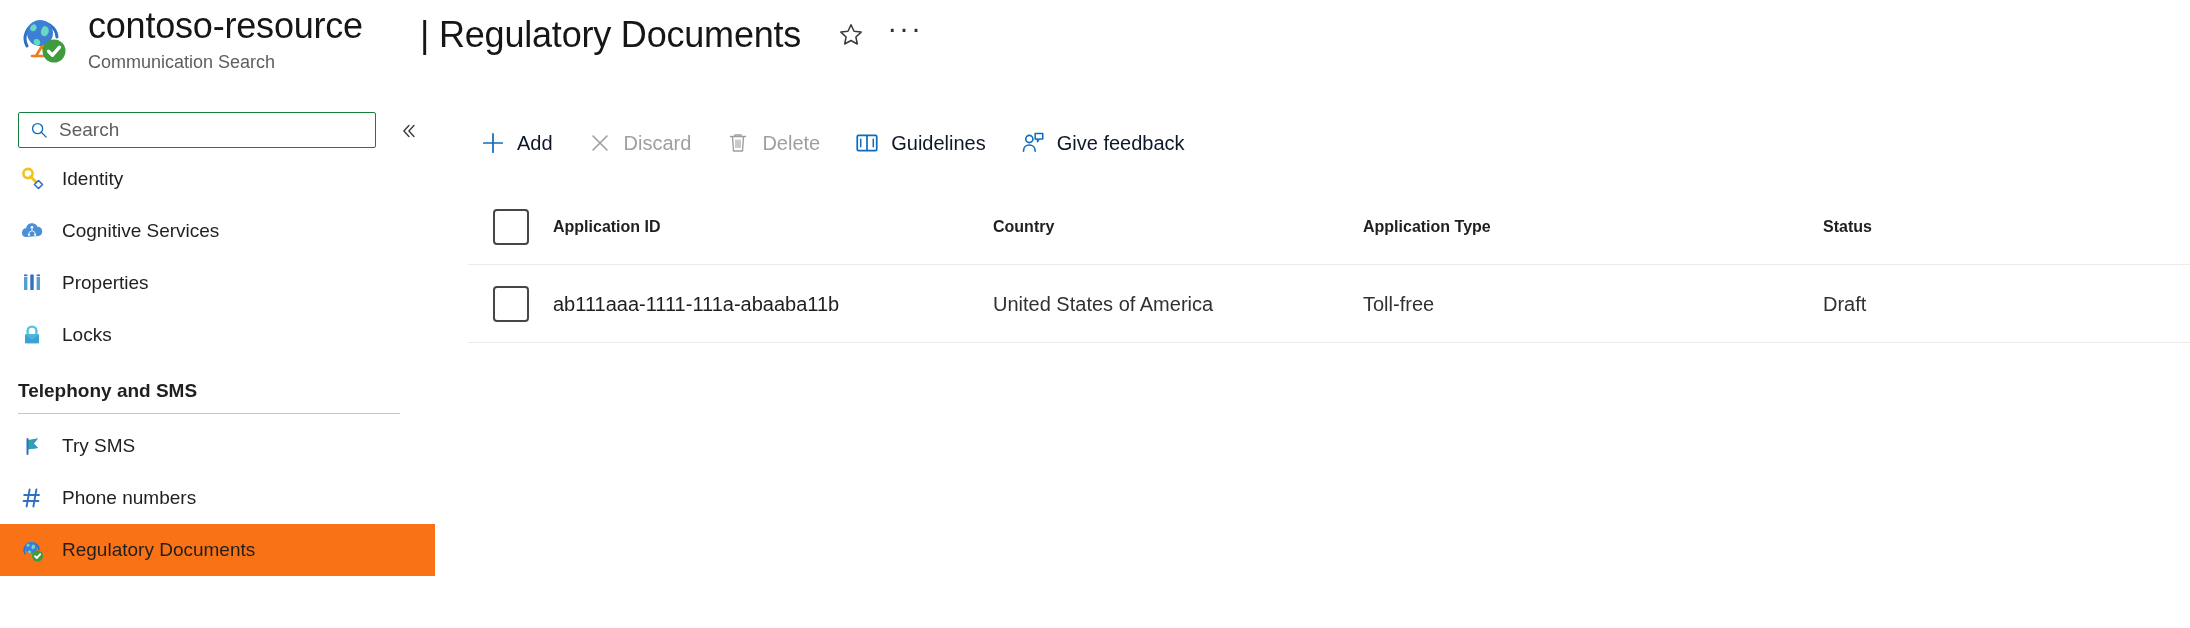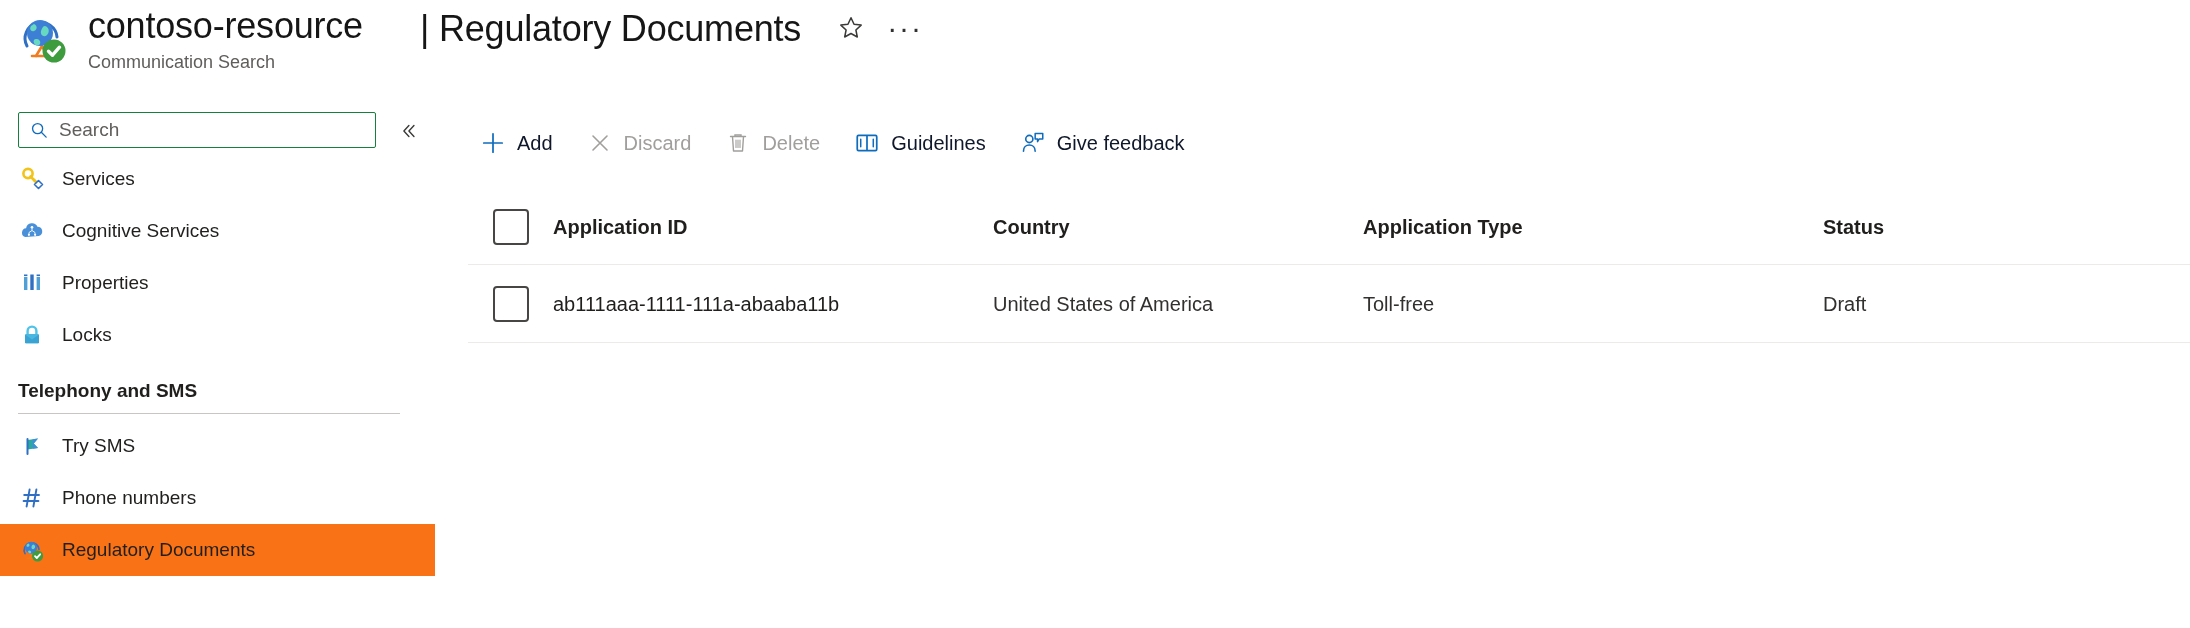--- a/index.html
+++ b/index.html
@@ -44,21 +44,21 @@
     font-size: 18px;
     color: #605e5c;
     line-height: 24px;
     margin-top: 2px;
     white-space: nowrap;
   }
   #page-title-row {
     position: absolute;
     left: 420px; top: 8px;
     display: flex;
-    align-items: flex-start;
+    align-items: center;
     height: 54px;
   }
   #page-title {
     font-size: 36px;
     font-weight: 400;
     color: #161616;
     white-space: nowrap;
     letter-spacing: -0.2px;
   }
   .title-icon-btn {
@@ -258,21 +258,21 @@
     border-radius: 4px;
     background: #ffffff;
     cursor: pointer;
   }
   .cell-appid   { width: 440px; flex: 0 0 440px; }
   .cell-country { width: 370px; flex: 0 0 370px; }
   .cell-type    { width: 460px; flex: 0 0 460px; }
   .cell-status  { width: 330px; flex: 0 0 330px; }
 
   #tbl-head .th {
-    font-size: 20px;
+    font-size: 16px;
     font-weight: 600;
     color: #201f1e;
     line-height: 24px;
     white-space: nowrap;
   }
   .tbl-data-row .td {
     font-size: 20px;
     font-weight: 400;
     color: #201f1e;
     line-height: 24px;
@@ -343,21 +343,21 @@
 
     <div class="nav-item">
       <span class="nav-icon">
         <svg width="26" height="26" viewBox="0 0 26 26">
           <circle cx="9" cy="7.5" r="4.6" fill="none" stroke="#f2c318" stroke-width="2.6"></circle>
           <path d="M11.5 10.5 L20 19" stroke="#f2c318" stroke-width="2.6" stroke-linecap="round"></path>
           <path d="M15 14 l2.4 2.4" stroke="#f2c318" stroke-width="2.6" stroke-linecap="round"></path>
           <path d="M19.5 14.5 l4 4 l-4 4 l-4 -4z" fill="#ffffff" stroke="#2f6fc4" stroke-width="1.6" stroke-linejoin="round"></path>
         </svg>
       </span>
-      <span class="nav-label">Services</span>
+      <span class="nav-label">Identity</span>
     </div>
 
     <div class="nav-item">
       <span class="nav-icon">
         <svg width="26" height="26" viewBox="0 0 26 26">
           <path d="M6.5 19 a4.4 4.4 0 0 1 .6 -8.7 a6 6 0 0 1 11.4 -1.6 a4.8 4.8 0 0 1 1.3 9.4z" fill="#4a90d9"></path>
           <g stroke="#ffffff" stroke-width="0.9" fill="none">
             <path d="M13 9.5 v3 M13 12.5 l-3 2 M13 12.5 l3 2 M10 14.5 v2 M16 14.5 v2"></path>
           </g>
           <g fill="#ffffff">

